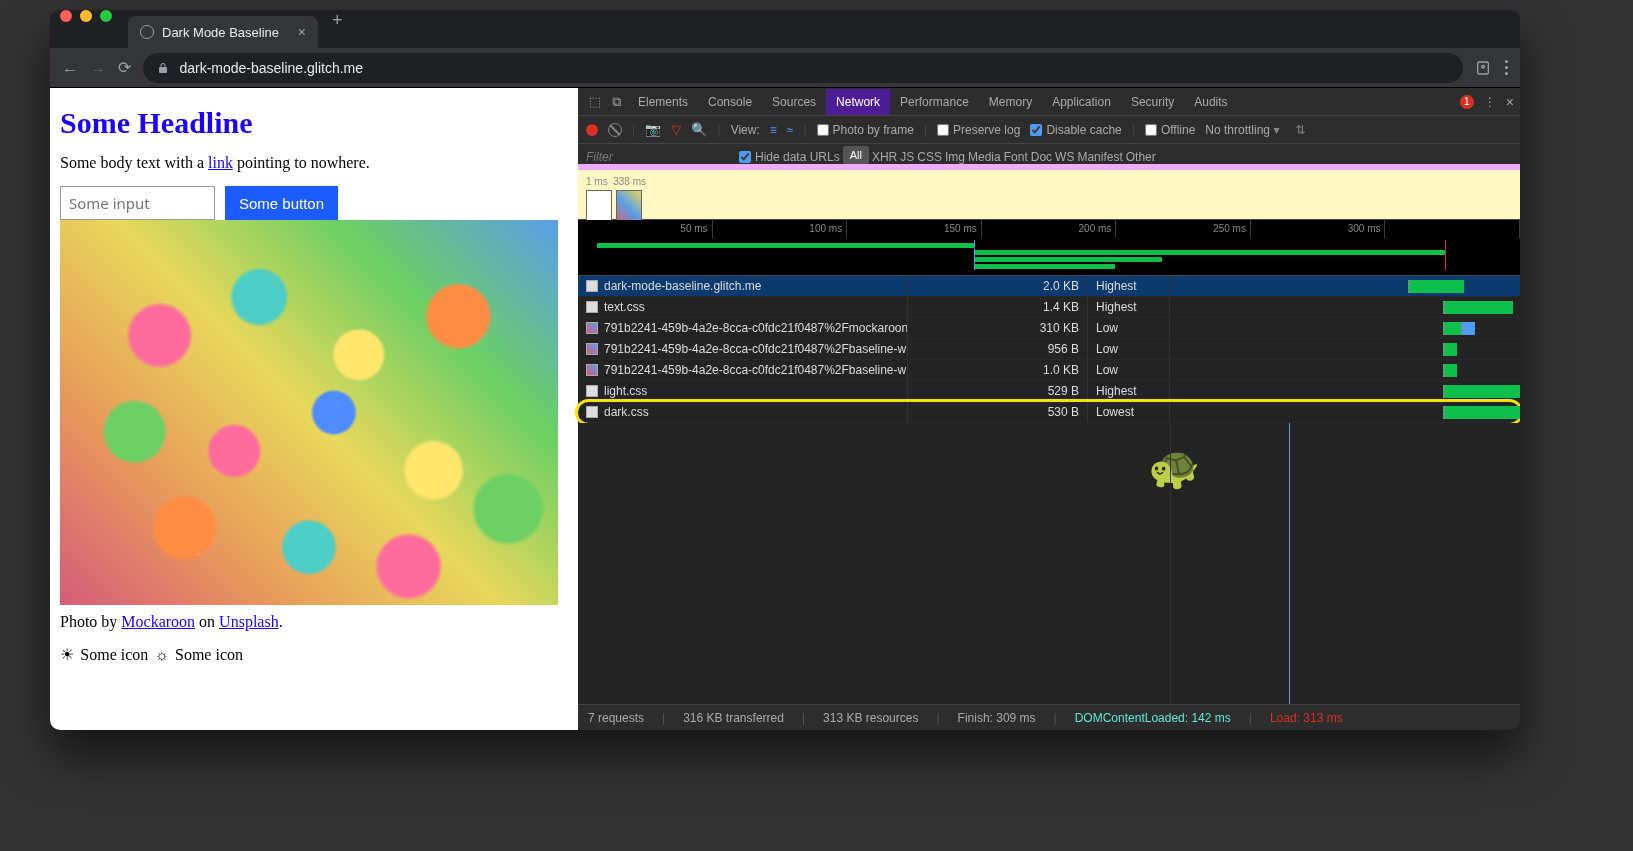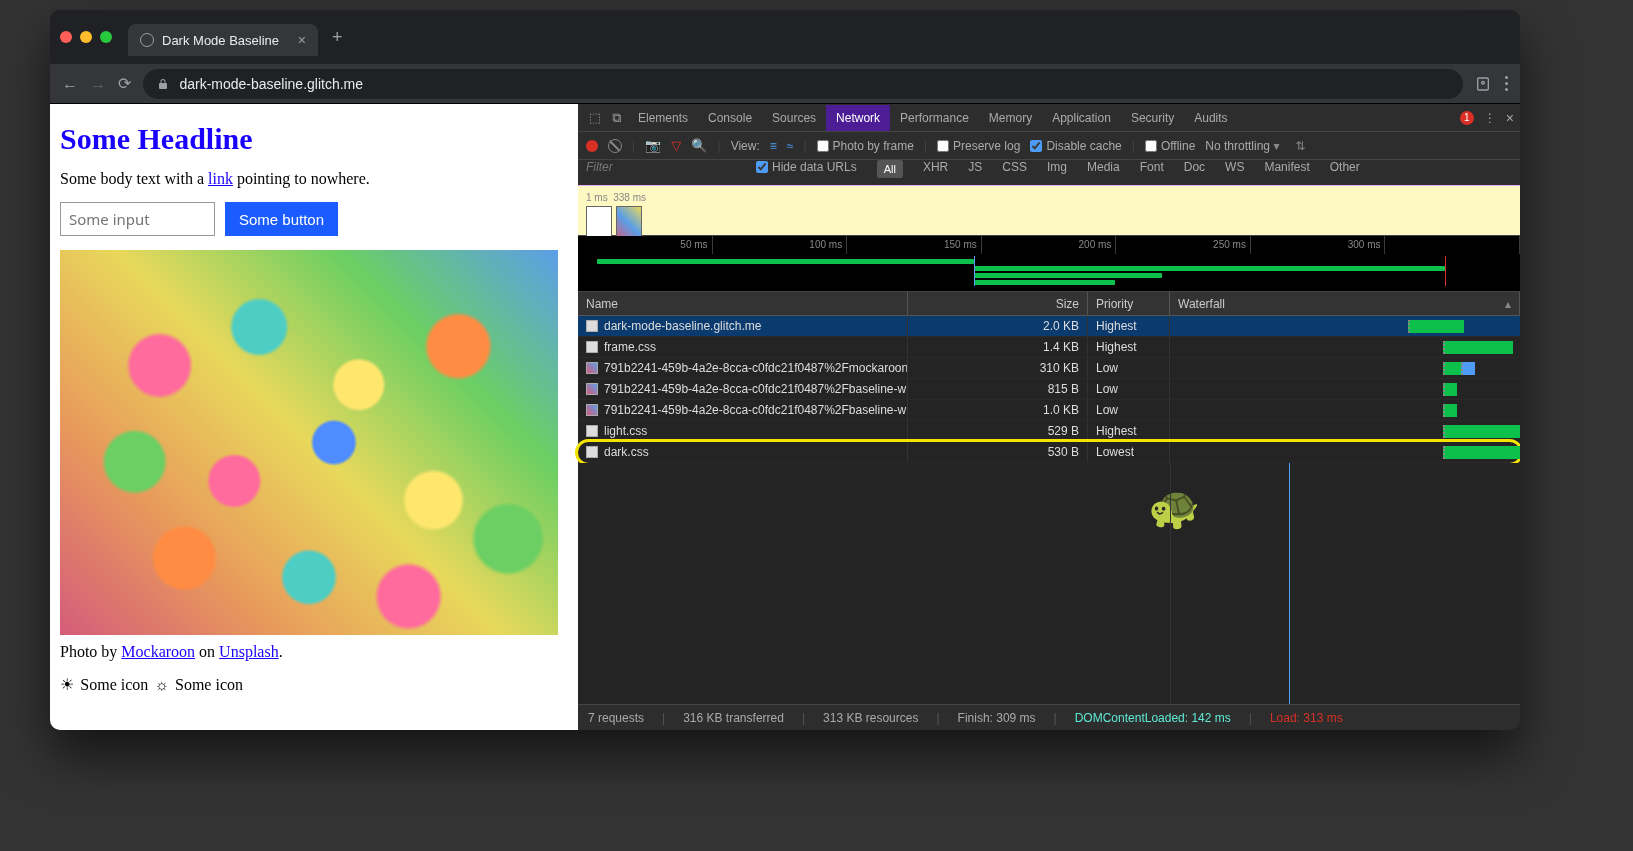--- a/index.html
+++ b/index.html
@@ -17,24 +17,23 @@
     width: 1470px; height: 720px;
     background: #202124;
     border-radius: 10px;
     box-shadow: 0 25px 50px rgba(0,0,0,0.6);
     display: flex;
     flex-direction: column;
     overflow: hidden;
   }
   
   .tab-bar {
-    height: 54px;
+    height: 38px;
     background: #202124;
     display: flex;
-    align-items: center;
     padding: 0 10px;
     gap: 6px;
   }
   .traffic-lights { display: flex; gap: 8px; margin-right: 10px; }
   .light { width: 12px; height: 12px; border-radius: 50%; }
   .red { background:#ff5f56;} .yellow{background:#ffbd2e;} .green{background:#27c93f;}
   .tab {
     display: flex; align-items: center; gap: 8px;
     background: #35363A; color:#e8eaed;
     padding: 6px 12px; border-radius: 8px 8px 0 0;
@@ -66,21 +65,21 @@
   
   .page {
     width: 528px; background:#fff; overflow-y:auto;
     padding: 18px 10px 10px 10px;
     font-family: "Times New Roman", serif;
     color:#000;
   }
   .page h1 { color:#1a00ff; font-size:30px; font-weight:bold; margin-bottom:14px;}
   .page p { font-size:16px; margin-bottom:14px;}
   .page a { color:#1a00ff; text-decoration:underline;}
-  .form-row{display:flex;gap:10px;margin-bottom:14px;}
+  .form-row{display:flex;gap:10px;}
   .page input[type=text]{
     border:1px solid #999; padding:6px 8px; font-size:15px; width:155px;
     font-family:system-ui;
   }
   .page button.blue{
     background:#1a5cff;color:#fff;border:0;padding:8px 14px;font-size:15px;
   }
   .hero{
     width:498px;height:385px;
     background:
@@ -116,21 +115,21 @@
   .rec{width:12px;height:12px;background:#d93025;border-radius:50%;}
   .ban-circle{width:14px;height:14px;border:1.5px solid #888;border-radius:50%;position:relative;}
   .ban-circle::after{content:"";position:absolute;width:14px;height:1.5px;background:#888;top:5px;left:-1px;transform:rotate(45deg);}
   .cam{color:#4f9cf7;font-size:13px;}
   .funnel{color:#d93025;font-size:13px;}
   .search{color:#aaa;font-size:13px;}
   .cb{display:flex;align-items:center;gap:4px;}
   .cb input{accent-color:#4f9cf7;width:12px;height:12px;}
   .dd::after{content:" ▾";color:#888;}
   
-  .dt-filter{height:26px;background:#2d2d2d;display:flex;align-items:flex-start;gap:20px;padding:0 8px;border-bottom:1px solid #f0abfc;font-size:12px;color:#aaa;}
+  .dt-filter{height:26px;background:#2d2d2d;display:flex;align-items:flex-end;gap:3px;padding:0 8px;border-bottom:6px solid #f0abfc;font-size:12px;color:#aaa;}
   .dt-filter .flt{color:#777;font-style:italic;width:150px;}
   .pill{padding:2px 6px;border:1px solid #555;border-radius:2px;font-size:11px;}
   .pill.active{background:#555;color:#fff;}
   
   .ov{height:50px;background:#fef9c3;border-bottom:1px solid #444;position:relative;padding:4px 8px;}
   .ov-label{color:#888;font-size:10px;}
   .thumbs{display:flex;gap:4px;margin-top:2px;}
   .thumb{width:26px;height:36px;background:#fff;border:1px solid #666;}
   .thumb.img{background:linear-gradient(45deg,#d45c7a,#5b9ee8,#e8d85b);}
   
@@ -330,46 +329,37 @@
         <div class="bars">
           <div class="bar" style="left:2%;width:40%"></div>
           <div class="bar b2" style="left:42%;width:50%"></div>
           <div class="bar b3" style="left:42%;width:20%"></div>
           <div class="bar b4" style="left:42%;width:15%"></div>
           <div class="vline vblue" style="left:42%"></div>
           <div class="vline vred" style="left:92%"></div>
         </div>
       </div>
 
-      <div class="nt-head">
-        <div class="col c-name">Name</div>
-        <div class="col c-size">Size</div>
-        <div class="col c-pri">Priority</div>
-        <div class="col c-wf">
-            <span>Waterfall</span>
-            <span style="margin-left:auto;color:#888">▴</span>
-          </div>
-      </div>
 
       <div class="nt-body" id="nt-body">
           <div class="nt-row sel">
             <div class="col c-name">
               <span class="file-ic "></span>
               <span>dark-mode-baseline.glitch.me</span>
             </div>
             <div class="col c-size">2.0 KB</div>
             <div class="col c-pri">Highest</div>
             <div class="wf-cell">
               <div class="wf-bar" style="left:68%;width:16%"></div>
             </div>
           </div>
           <div class="nt-row">
             <div class="col c-name">
               <span class="file-ic "></span>
-              <span>frame.css</span>
+              <span>text.css</span>
             </div>
             <div class="col c-size">1.4 KB</div>
             <div class="col c-pri">Highest</div>
             <div class="wf-cell">
               <div class="wf-bar" style="left:78%;width:20%"></div>
             </div>
           </div>
           <div class="nt-row">
             <div class="col c-name">
               <span class="file-ic img-ic"></span>
@@ -380,21 +370,21 @@
             <div class="wf-cell">
               <div class="wf-bar" style="left:78%;width:5%"></div>
               <div class="wf-bar blue" style="left:83%;width:4%"></div>
             </div>
           </div>
           <div class="nt-row">
             <div class="col c-name">
               <span class="file-ic img-ic"></span>
               <span>791b2241-459b-4a2e-8cca-c0fdc21f0487%2Fbaseline-wb...</span>
             </div>
-            <div class="col c-size">815 B</div>
+            <div class="col c-size">956 B</div>
             <div class="col c-pri">Low</div>
             <div class="wf-cell">
               <div class="wf-bar" style="left:78%;width:4%"></div>
             </div>
           </div>
           <div class="nt-row">
             <div class="col c-name">
               <span class="file-ic img-ic"></span>
               <span>791b2241-459b-4a2e-8cca-c0fdc21f0487%2Fbaseline-wb...</span>
             </div>

